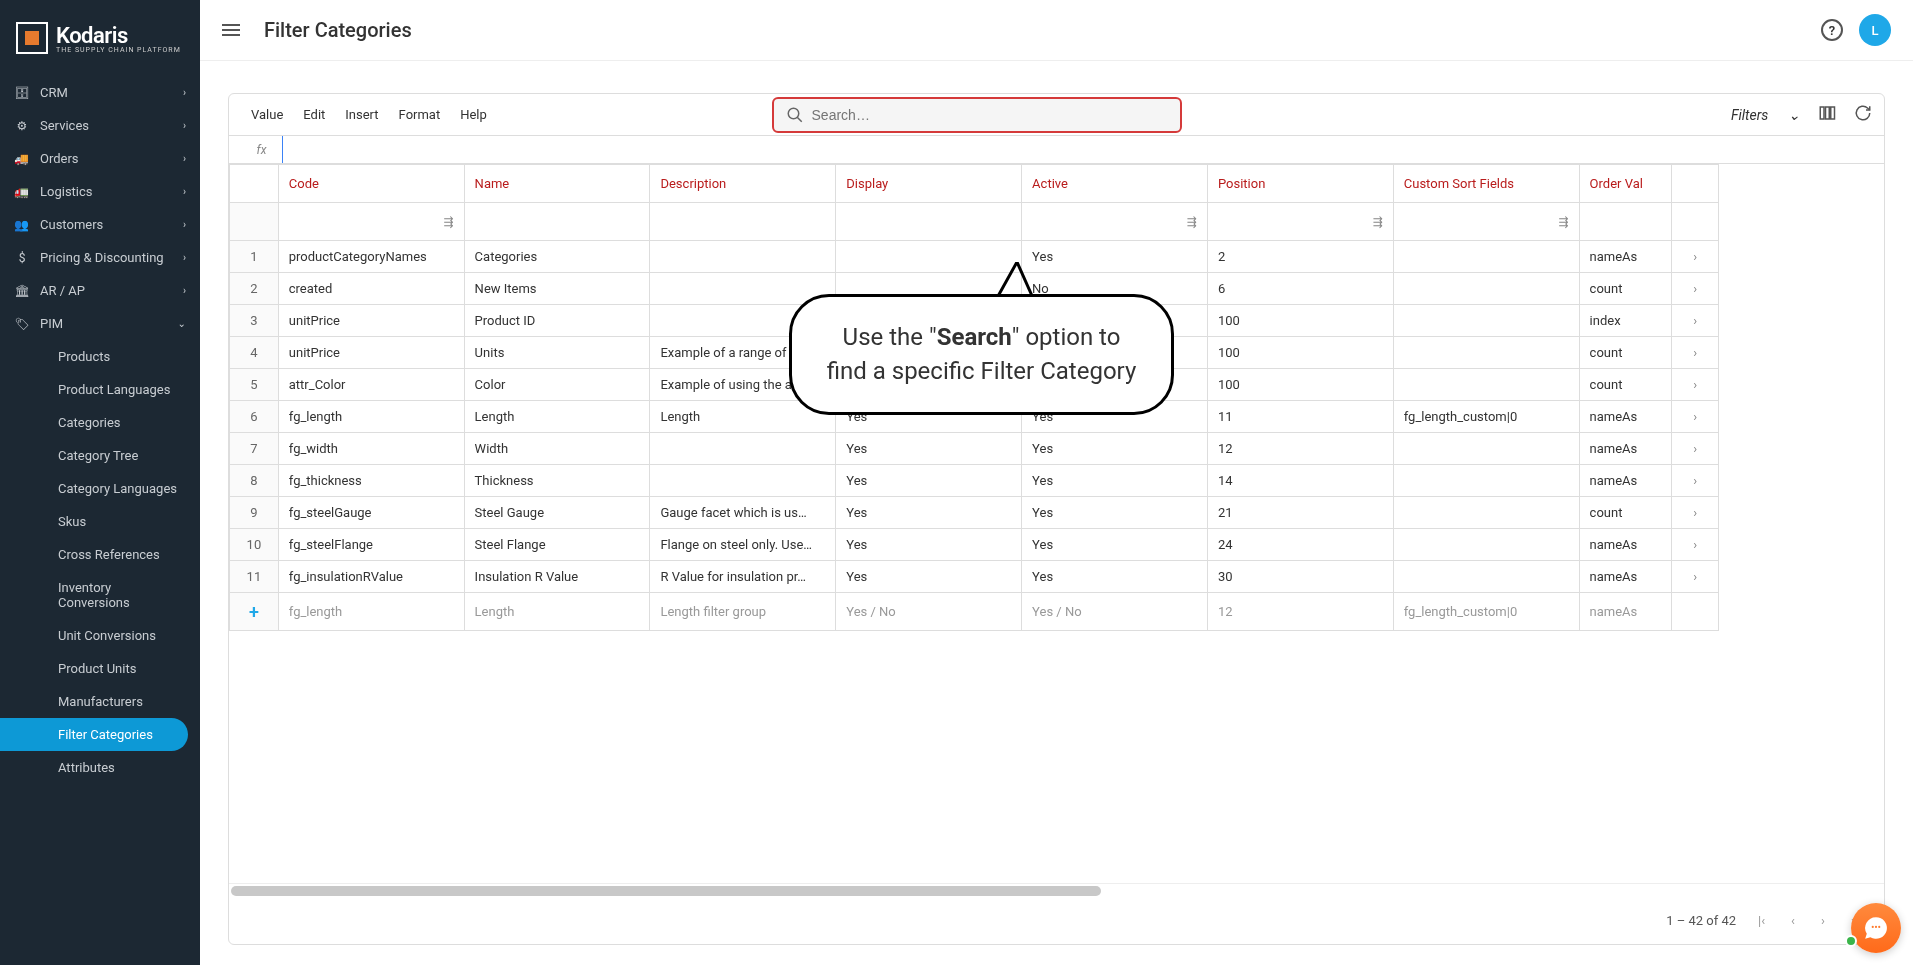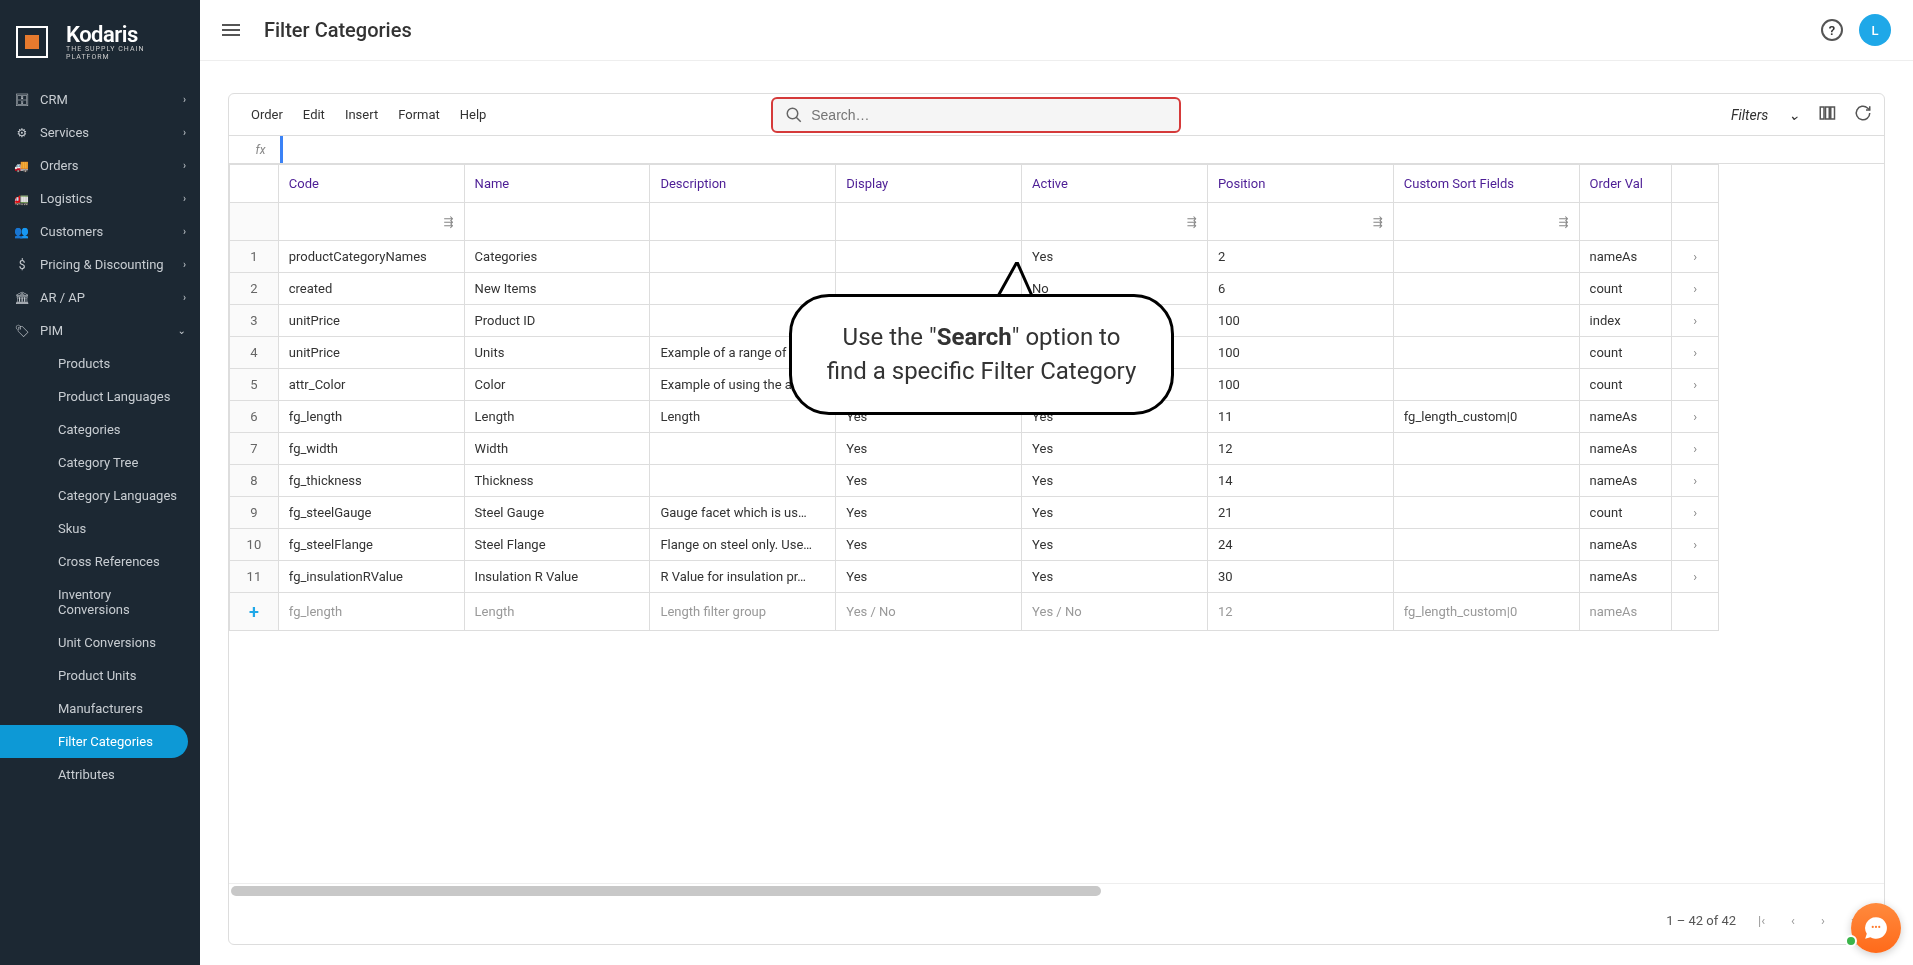--- a/index.html
+++ b/index.html
@@ -1,19 +1,19 @@
 <!DOCTYPE html>
 <html><head>
 <meta charset="utf-8">
 <style>
 * { box-sizing: border-box; margin: 0; padding: 0; }
 body { font-family: -apple-system, BlinkMacSystemFont, "Segoe UI", Roboto, Arial, sans-serif; font-size: 13px; color: #333; background: #fff; overflow: hidden; }
 .app { display: flex; width: 1913px; height: 965px; }
 .sidebar { width: 200px; background: #1c2833; color: #b0b8bf; display: flex; flex-direction: column; flex-shrink: 0; }
-.logo { padding: 22px 16px; display: flex; align-items: center; gap: 18px; }
+.logo { padding: 22px 16px; display: flex; align-items: center; gap: 8px; }
 .logo-mark { width: 32px; height: 32px; position: relative; }
 .logo-text { color: #fff; font-size: 22px; font-weight: 600; letter-spacing: -0.5px; }
 .logo-sub { font-size: 7px; color: #ccc; letter-spacing: 1px; margin-top: -2px; }
 .nav { flex: 1; overflow-y: auto; }
 .nav::-webkit-scrollbar { width: 6px; }
 .nav::-webkit-scrollbar-thumb { background: #3a4650; border-radius: 3px; }
 .nav-item { display: flex; align-items: center; padding: 9px 14px; cursor: pointer; font-size: 13px; color: #c8cdd2; }
 .nav-icon { width: 16px; margin-right: 10px; text-align: center; font-size: 12px; }
 .nav-label { flex: 1; }
 .nav-chevron { font-size: 10px; }
@@ -33,25 +33,25 @@
 .menu-items { display: flex; gap: 0; }
 .menu-items span { padding: 4px 10px; cursor: pointer; font-size: 13px; }
 .search-wrap { position: relative; margin: 1px auto; }
 .search-box { width: 410px; height: 36px; border: 2px solid #d53a3a; border-radius: 6px; display: flex; align-items: center; padding: 0 12px; background: #f5f5f5; }
 .search-box svg { margin-right: 8px; }
 .search-box input { border: none; background: transparent; outline: none; flex: 1; font-size: 14px; }
 .toolbar-right { display: flex; align-items: center; gap: 18px; margin-left: auto; }
 .filters-btn { display: flex; align-items: center; gap: 20px; cursor: pointer; font-size: 14px; font-style: italic; }
 .icon-btn { cursor: pointer; color: #555; }
 .fx-row { height: 28px; border-bottom: 1px solid #ddd; display: flex; align-items: center; padding-left: 12px; font-size: 12px; font-style: italic; color: #888; }
-.fx-cell { width: 42px; border-right: 3px solid #3b82f6; height: 100%; display: flex; align-items: center; justify-content: center; }
+.fx-cell { width: 42px; border-right: 1px solid #3b82f6; height: 100%; display: flex; align-items: center; justify-content: center; }
 .grid-container { flex: 1; overflow: auto; position: relative; }
 table { border-collapse: collapse; width: 1490px; }
 th, td { border: 1px solid #ddd; padding: 8px 10px; text-align: left; font-size: 13px; white-space: nowrap; overflow: hidden; text-overflow: ellipsis; }
-th { font-weight: 400; color: #4c1d95; background: #fff; position: sticky; top: 0; z-index: 2; height: 38px; }
+th { font-weight: 400; color: #b91c1c; background: #fff; position: sticky; top: 0; z-index: 2; height: 38px; }
 .row-num { width: 42px; text-align: center; color: #666; background: #fafafa; position: sticky; left: 0; }
 th.row-num { background: #fff; }
 .filter-row td { height: 38px; padding: 4px 10px; text-align: right; }
 .filter-icon { color: #888; cursor: pointer; font-size: 12px; }
 .action-cell { width: 40px; text-align: center; }
 .chev { color: #888; cursor: pointer; }
 .new-row td { color: #999; font-style: normal; }
 .plus-btn { color: #1fa8e8; font-size: 18px; font-weight: 600; cursor: pointer; }
 .scroll-track { height: 14px; background: #fff; border-top: 1px solid #eee; position: relative; }
 .scroll-thumb { position: absolute; left: 2px; top: 2px; height: 10px; width: 870px; background: #c8c8c8; border-radius: 5px; }
@@ -153,21 +153,21 @@
       <div class="top-actions">
         <div class="help-icon">?</div>
         <div class="avatar">L</div>
       </div>
     </div>
 
     <div class="content-area">
       <div class="panel">
         <div class="toolbar">
           <div class="menu-items" id="menu-items">
-              <span>Order</span>
+              <span>Value</span>
               <span>Edit</span>
               <span>Insert</span>
               <span>Format</span>
               <span>Help</span>
             </div>
           <div class="search-wrap">
             <div class="search-box">
               <svg width="18" height="18" viewBox="0 0 24 24" fill="none" stroke="#666" stroke-width="2">
                   <circle cx="10" cy="10" r="7"></circle>
                   <line x1="21" y1="21" x2="15" y2="15"></line>

